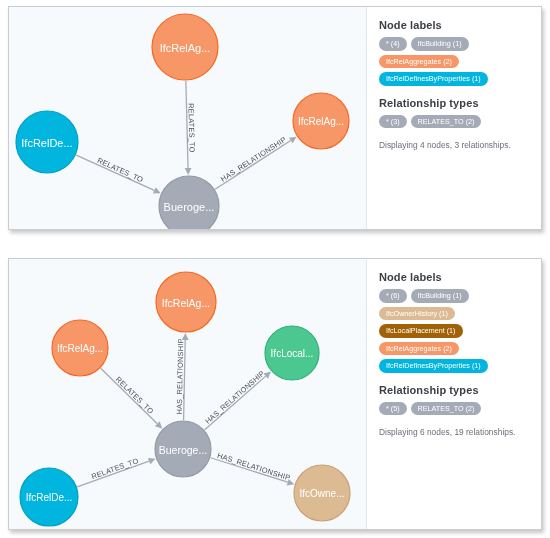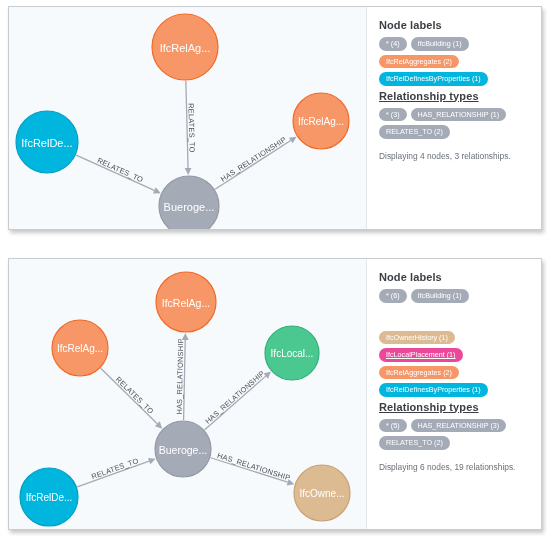--- a/index.html
+++ b/index.html
@@ -76,21 +76,21 @@
     padding: 12px 10px 10px 12px;
     box-sizing: border-box;
   }
   .legend-title {
     font-size: 11px;
     font-weight: bold;
     color: #3b3f45;
     margin: 0 0 6px 0;
     letter-spacing: 0.1px;
   }
-  .legend-title.second { margin-top: 4px; text-decoration: underline; }
+  .legend-title.second { margin-top: 11px; }
 
   .chip-row {
     display: flex;
     flex-wrap: wrap;
     gap: 4px 4px;
     margin-bottom: 2px;
   }
   .chip {
     display: inline-block;
     border-radius: 9px;
@@ -141,21 +141,20 @@
         <div class="legend-title">Node labels</div>
         <div class="chip-row" id="chips-node-0">
             <span class="chip" style="background: rgb(165, 171, 182);">* (4)</span>
             <span class="chip" style="background: rgb(165, 171, 182);">IfcBuilding (1)</span>
             <span class="chip" style="background: rgb(247, 151, 103);">IfcRelAggregates (2)</span>
             <span class="chip" style="background: rgb(0, 181, 222);">IfcRelDefinesByProperties (1)</span>
           </div>
         <div class="legend-title second">Relationship types</div>
         <div class="chip-row" id="chips-rel-0">
             <span class="chip" style="background: rgb(165, 171, 182);">* (3)</span>
-            <span class="chip" style="background: rgb(165, 171, 182);">HAS_RELATIONSHIP (1)</span>
             <span class="chip" style="background: rgb(165, 171, 182);">RELATES_TO (2)</span>
           </div>
         <div class="summary">Displaying 4 nodes, 3 relationships.</div>
       </div>
     </div>
   </div>
 
   <div class="panel bottom">
     <div class="panel-inner">
       <div class="graph-area">
@@ -187,29 +186,28 @@
             <text x="40" y="238.5" class="node-text" font-size="10">IfcRelDe...</text>
             <circle cx="313" cy="234" r="28" fill="#dcbb92" stroke="#c9a174" class="node-circle"></circle>
             <text x="313" y="234.5" class="node-text" font-size="10">IfcOwne...</text>
           </svg>
       </div>
       <div class="legend">
         <div class="legend-title">Node labels</div>
         <div class="chip-row" id="chips-node-1">
             <span class="chip" style="background: rgb(165, 171, 182);">* (6)</span>
             <span class="chip" style="background: rgb(165, 171, 182);">IfcBuilding (1)</span>
-            <span class="chip" style="background: rgb(220, 187, 146); margin-top: 24px;">IfcOwnerHistory (1)</span>
-            <span class="chip" style="background: #ec4899; text-decoration: underline;">IfcLocalPlacement (1)</span>
+            <span class="chip" style="background: rgb(220, 187, 146);">IfcOwnerHistory (1)</span>
+            <span class="chip" style="background: #a16207;">IfcLocalPlacement (1)</span>
             <span class="chip" style="background: rgb(247, 151, 103);">IfcRelAggregates (2)</span>
             <span class="chip" style="background: rgb(0, 181, 222);">IfcRelDefinesByProperties (1)</span>
           </div>
         <div class="legend-title second">Relationship types</div>
         <div class="chip-row" id="chips-rel-1">
             <span class="chip" style="background: rgb(165, 171, 182);">* (5)</span>
-            <span class="chip" style="background: rgb(165, 171, 182);">HAS_RELATIONSHIP (3)</span>
             <span class="chip" style="background: rgb(165, 171, 182);">RELATES_TO (2)</span>
           </div>
         <div class="summary">Displaying 6 nodes, 19 relationships.</div>
       </div>
     </div>
   </div>
 
 </div>
 
 </body></html>

